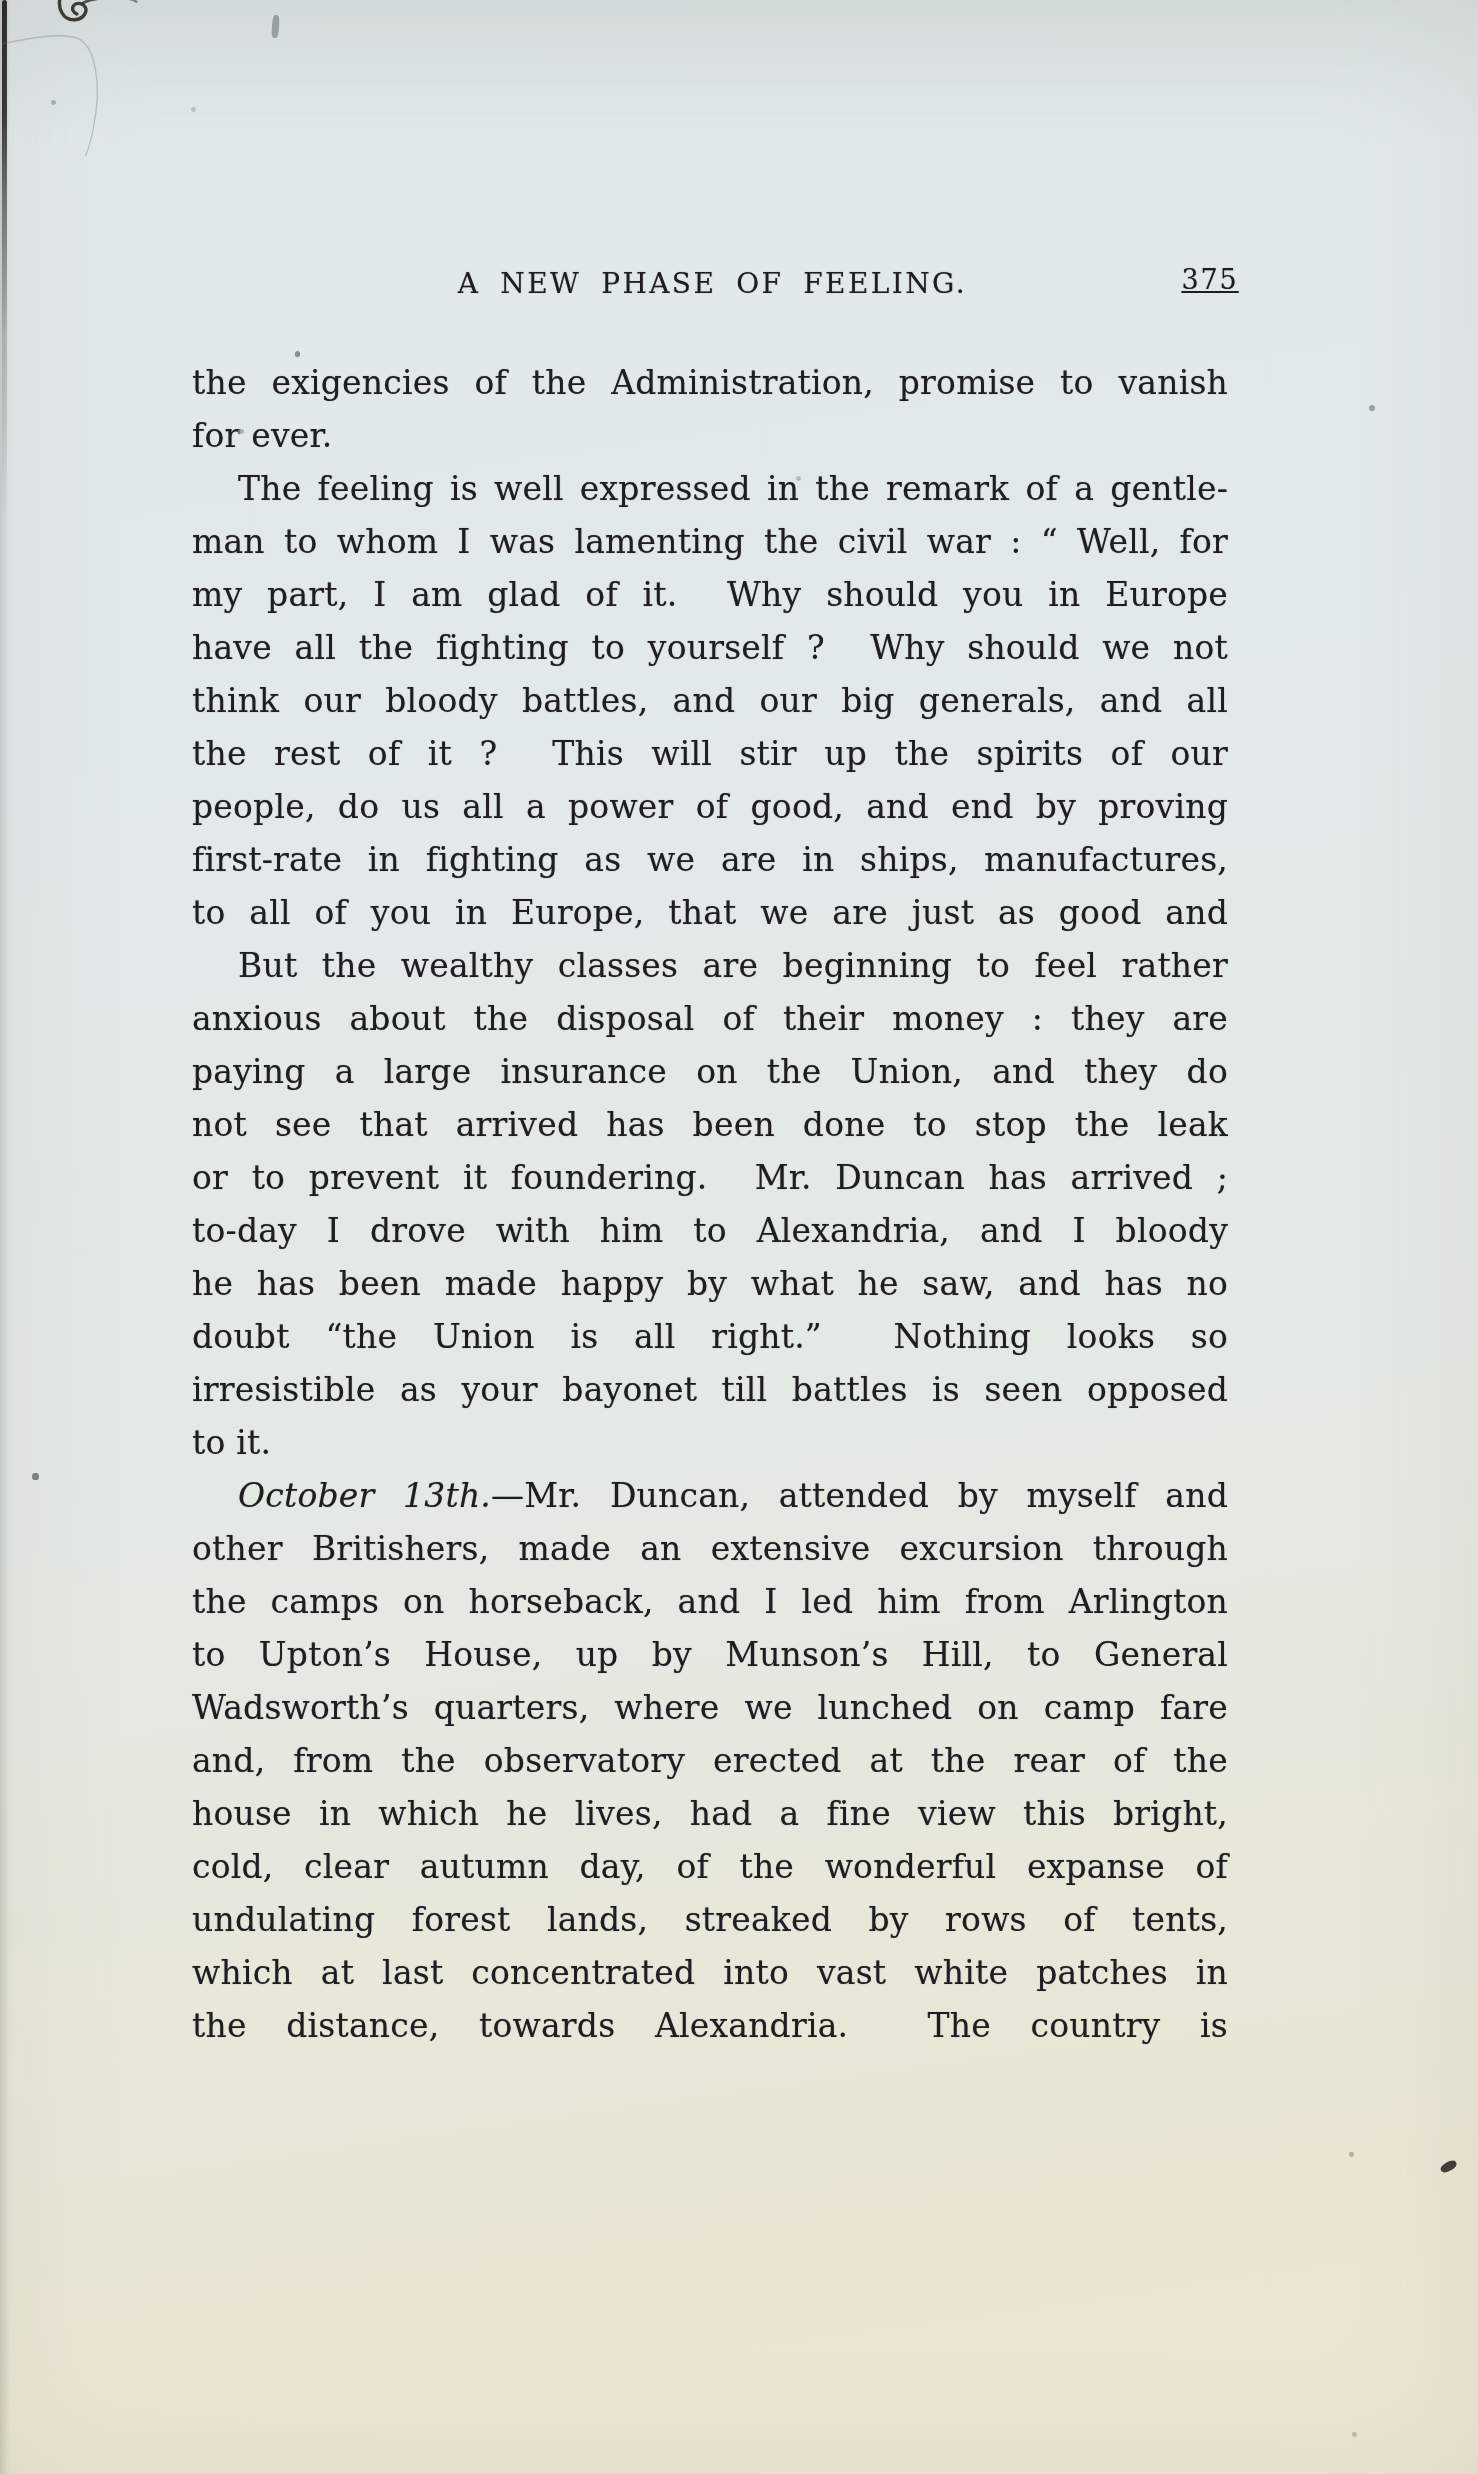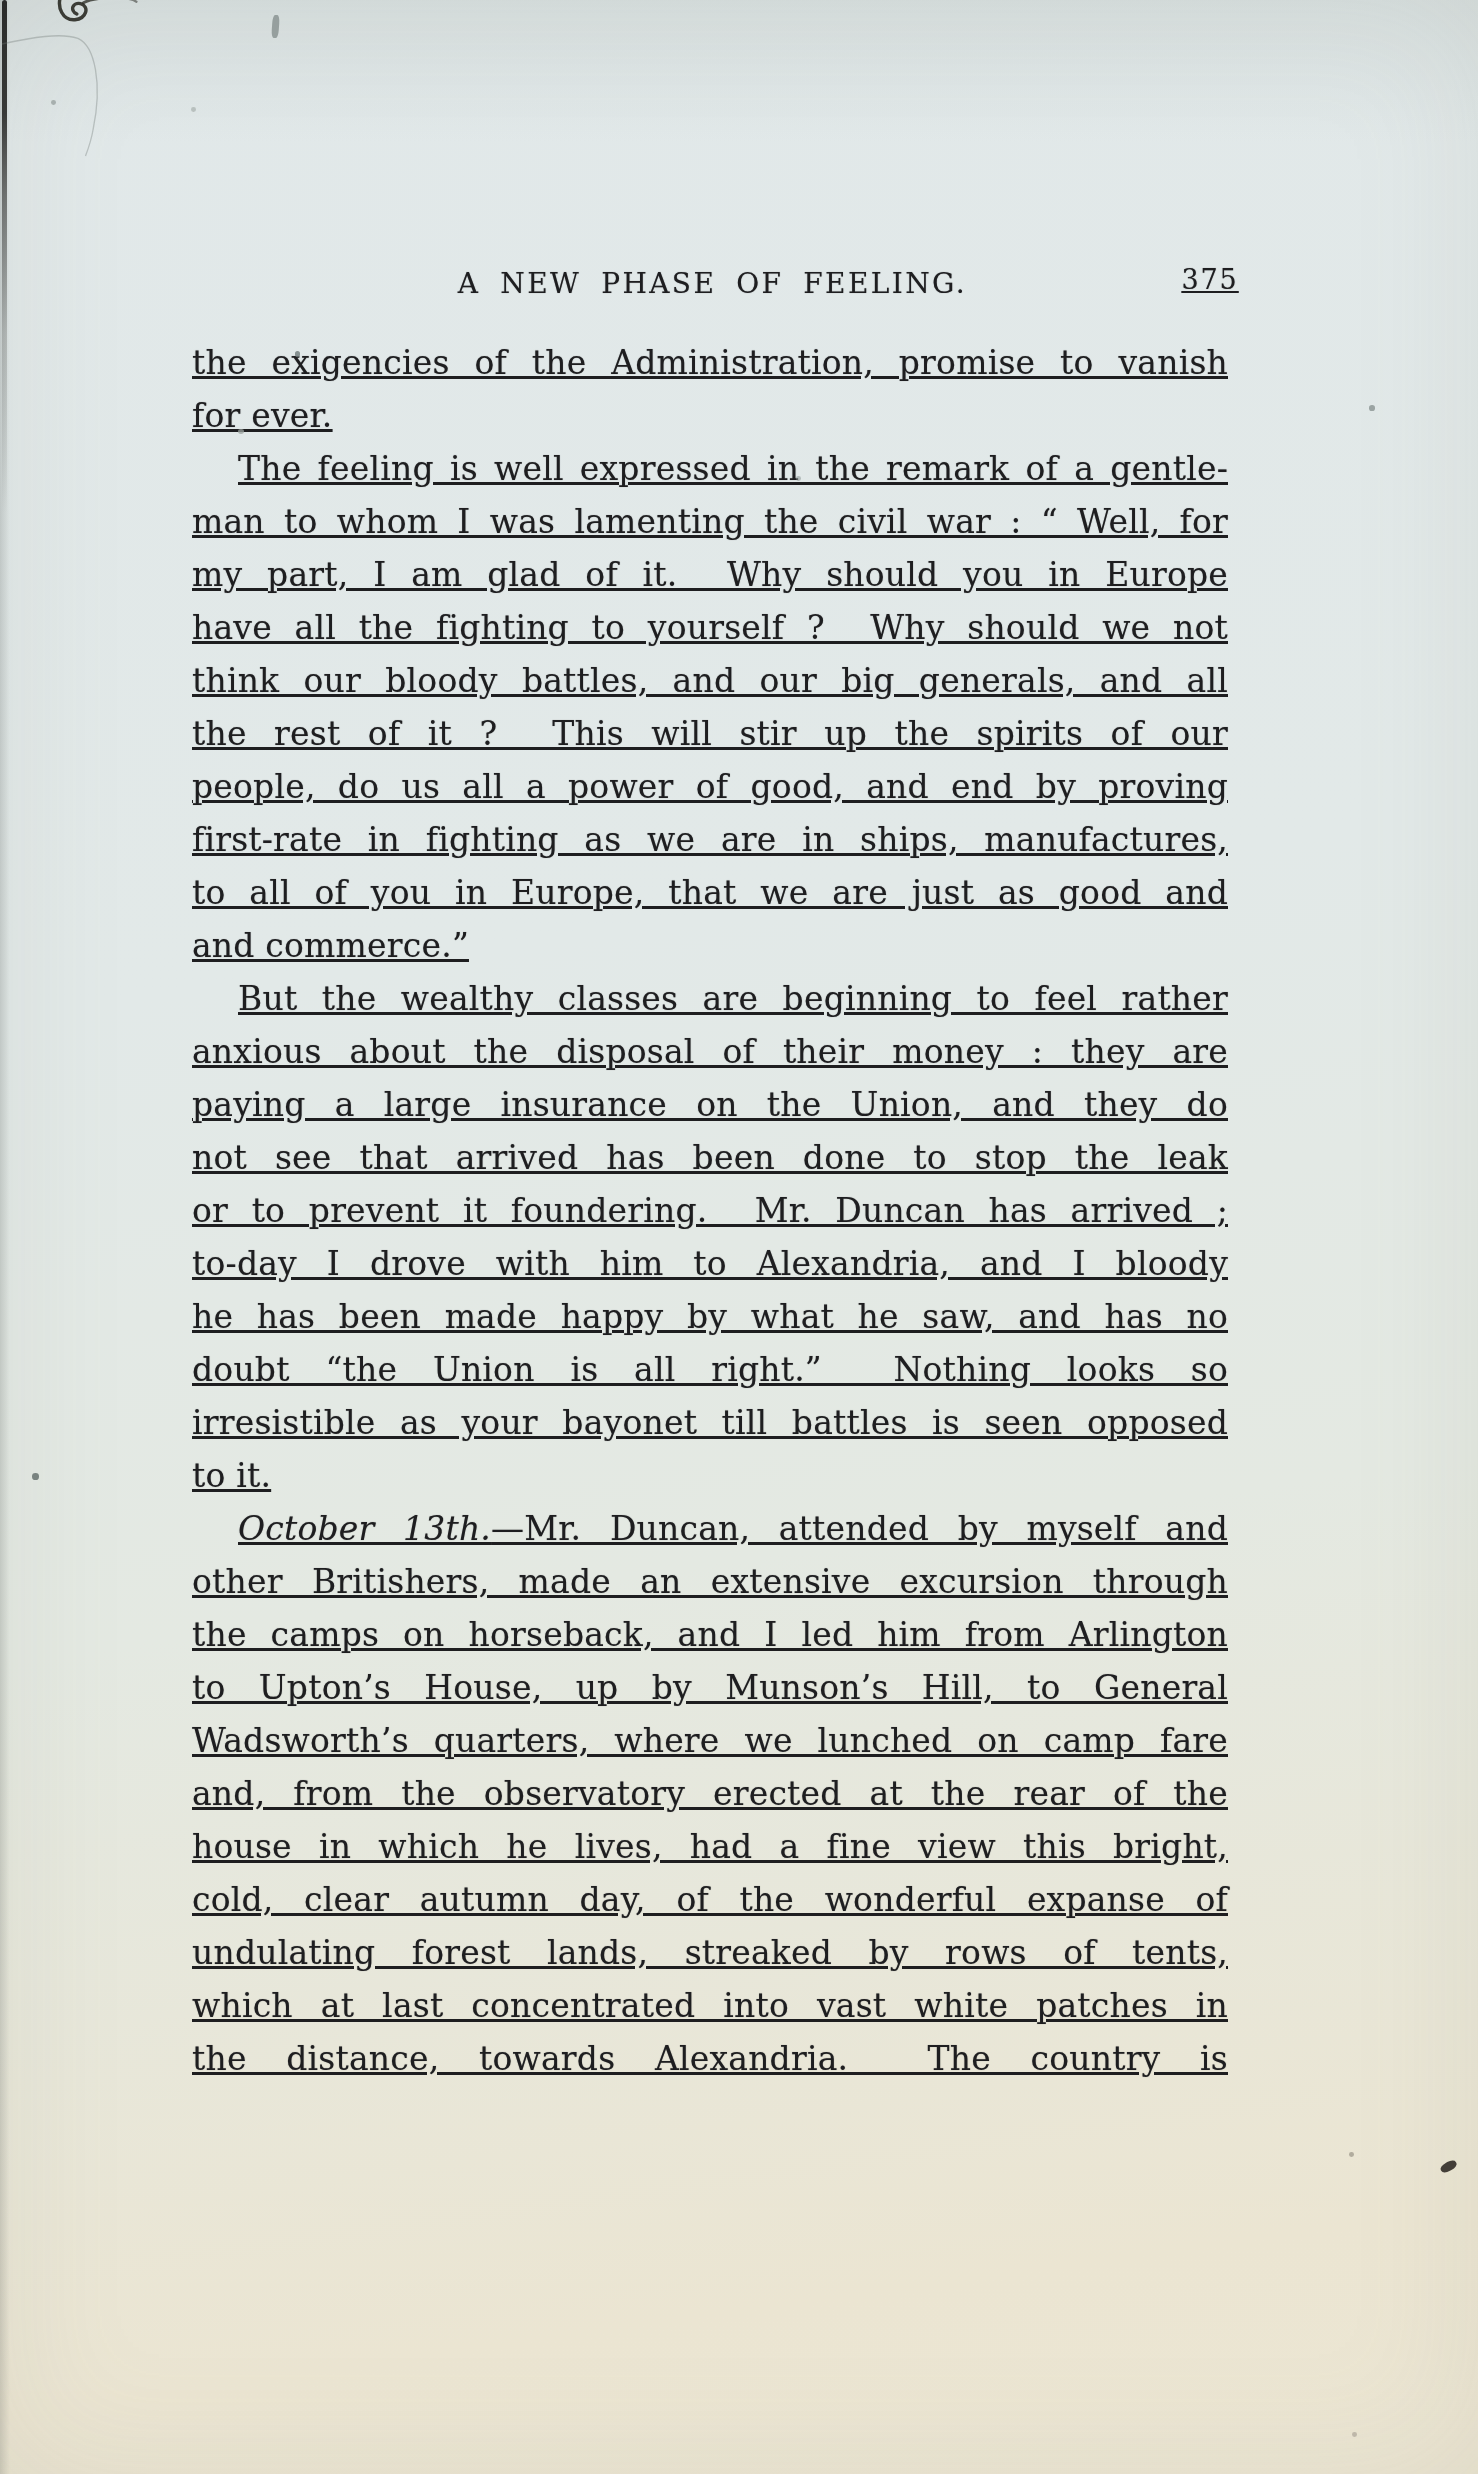--- a/index.html
+++ b/index.html
@@ -53,21 +53,21 @@
     text-shadow: 0 0 1px rgba(25,25,28,0.45);
   }
   .page-number {
     position: absolute; right: -5.7px; top: -2.9px;
     font-size: 27px; letter-spacing: 1.9px;
     text-shadow: 0 0 1px rgba(25,25,28,0.45);
     text-decoration: underline;
   }
 
   .bodytext {
-    position: absolute; left: 192px; top: 336px; width: 1036px; text-decoration: underline;
+    position: absolute; left: 192px; top: 356px; width: 1036px;
   }
   .line {
     font-size: 33px;
     line-height: 53px;
     height: 53px;
     white-space: nowrap;
     text-align: justify;
     text-align-last: justify;
     text-justify: inter-word;
     letter-spacing: 0.2px;
@@ -108,21 +108,20 @@
       <div class="line flush"><span>for ever.</span></div>
       <div class="line indent"><span>The feeling is well expressed in the remark of a gentle-</span></div>
       <div class="line"><span>man to whom I was lamenting the civil war : “ Well, for</span></div>
       <div class="line"><span>my part, I am glad of it.&nbsp; Why should you in Europe</span></div>
       <div class="line"><span>have all the fighting to yourself ?&nbsp; Why should we not</span></div>
       <div class="line"><span>think our bloody battles, and our big generals, and all</span></div>
       <div class="line"><span>the rest of it ?&nbsp; This will stir up the spirits of our</span></div>
       <div class="line"><span>people, do us all a power of good, and end by proving</span></div>
       <div class="line"><span>first-rate in fighting as we are in ships, manufactures,</span></div>
       <div class="line"><span>to all of you in Europe, that we are just as good and</span></div>
-      <div class="line flush"><span>and commerce.”</span></div>
       <div class="line indent"><span>But the wealthy classes are beginning to feel rather</span></div>
       <div class="line"><span>anxious about the disposal of their money : they are</span></div>
       <div class="line"><span>paying a large insurance on the Union, and they do</span></div>
       <div class="line"><span>not see that arrived has been done to stop the leak</span></div>
       <div class="line"><span>or to prevent it foundering.&nbsp; Mr. Duncan has arrived ;</span></div>
       <div class="line"><span>to-day I drove with him to Alexandria, and I bloody</span></div>
       <div class="line"><span>he has been made happy by what he saw, and has no</span></div>
       <div class="line"><span>doubt “the Union is all right.”&nbsp; Nothing looks so</span></div>
       <div class="line"><span>irresistible as your bayonet till battles is seen opposed</span></div>
       <div class="line flush"><span>to it.</span></div>

